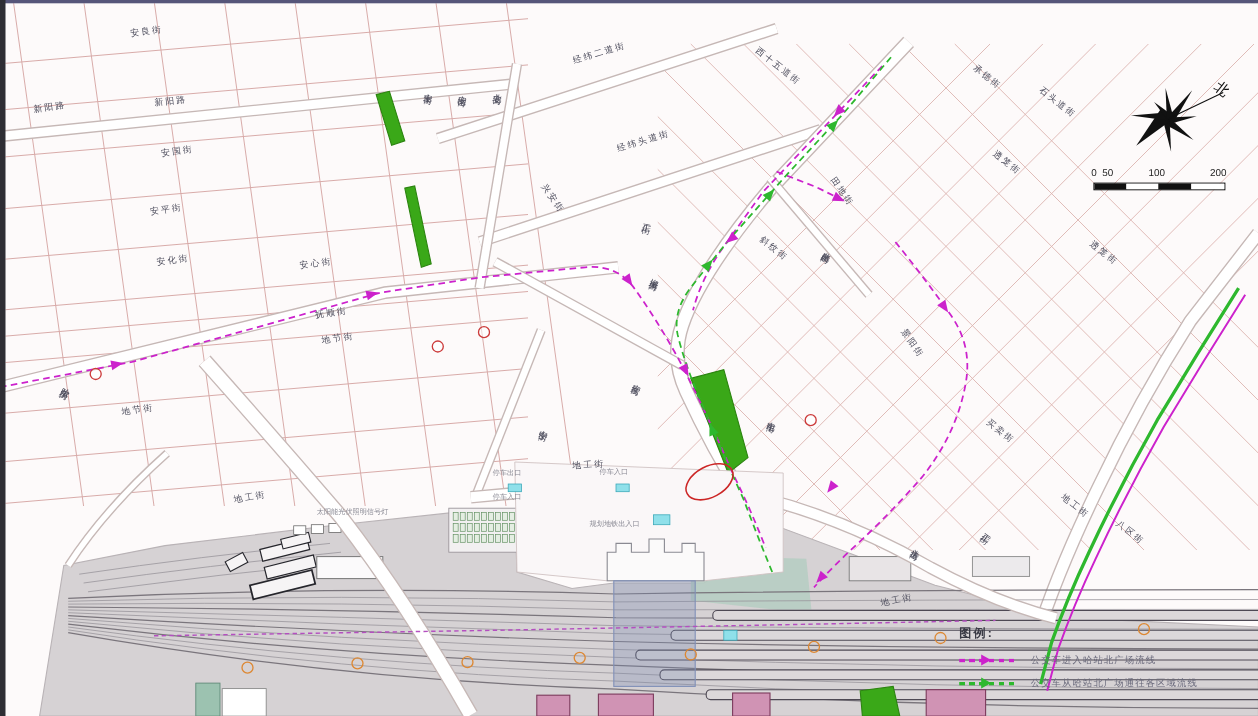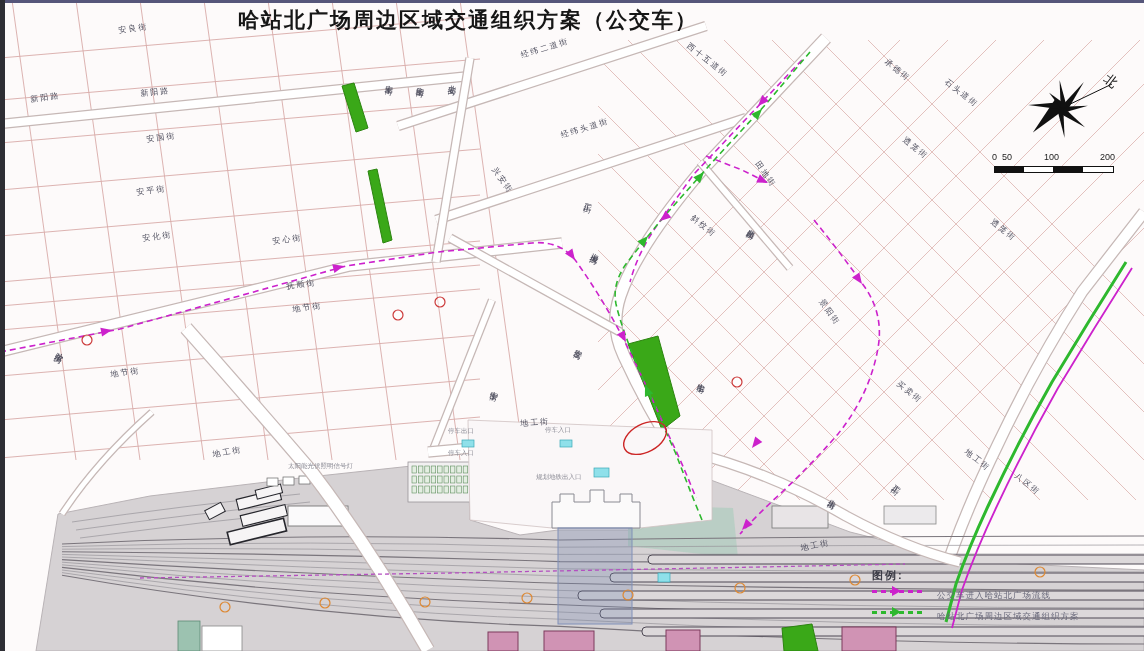--- a/index.html
+++ b/index.html
@@ -9,21 +9,21 @@
   #topline{position:absolute;left:0;top:0;width:1144px;height:3px;background:#56567a}
   #leftline{position:absolute;left:0;top:0;width:5px;height:651px;background:#2e2e34}
   #title{position:absolute;left:238px;top:6px;font-size:21px;font-weight:600;color:#161616;
          letter-spacing:2px;white-space:nowrap}
   .slabel{position:absolute;font-size:8px;color:#4a4a5a;white-space:nowrap;letter-spacing:2px;
           transform-origin:left top;line-height:1}
   .slabel.v{writing-mode:vertical-rl;letter-spacing:1px}
   .poi{position:absolute;font-size:6.5px;color:#8a8a94;white-space:nowrap;letter-spacing:0;line-height:1}
   #legend{position:absolute;left:872px;top:568px;width:270px}
   .lg-title{font-size:11px;font-weight:700;color:#3a3a45;letter-spacing:2px;margin-bottom:7px}
-  .lg-row{display:flex;height:21px;gap:11px}
+  .lg-row{display:flex;align-items:center;height:21px;gap:11px}
   .lg-swatch{position:relative;width:54px;height:3px;flex:0 0 54px;
              background:repeating-linear-gradient(90deg,var(--c) 0 5px,transparent 5px 9px)}
   .lg-swatch:after{content:"";position:absolute;left:20px;top:-4px;width:0;height:0;
              border-left:9px solid var(--c);border-top:5px solid transparent;border-bottom:5px solid transparent}
   .lg-label{font-size:8.5px;color:#68687a;letter-spacing:1px;white-space:nowrap}
   #scalebar{position:absolute;left:994px;top:152px;width:130px}
   .sb-labels{position:relative;height:12px;font-size:9px;color:#222}
   .sb-labels span{position:absolute;top:0}
   .sb-bar{display:flex;width:118px;height:5px;border:1px solid #111;margin-top:2px}
   .sb-bar div{height:100%}
@@ -283,21 +283,20 @@
         <path d="M1028.1293802648806,105.03670474657963 L1062.522934456486,102.02283181144952 L1061.8692663858785,109.49429204713762 Z" fill="#111"></path>
         <path d="M1049.1442478062693,92.67911113762044 L1065.8302222155949,104.7860619515673 L1061.0424444461012,108.80348451210817 Z" fill="#111"></path>
         <path d="M1059.5596392030657,80.10654845343112 L1066.9809734904588,107.56422128626171 L1060.7547566273854,108.10894467843457 Z" fill="#111"></path>
         <line x1="1062" y1="108" x2="1112" y2="84" stroke="#111" stroke-width="1"></line>
       </g>
   </svg>
 
   <div id="topline"></div>
   <div id="leftline"></div>
 
-  <div id="title">哈站北广场周边区域交通组织方案（公交车）</div>
 
   <div id="labels">
       <div class="slabel" style="left: 118px; top: 27px; transform: rotate(-8deg);">安良街</div>
       <div class="slabel" style="left: 30px; top: 96px; transform: rotate(-8deg);">新阳路</div>
       <div class="slabel" style="left: 140px; top: 90px; transform: rotate(-6deg);">新阳路</div>
       <div class="slabel" style="left: 146px; top: 136px; transform: rotate(-8deg);">安国街</div>
       <div class="slabel" style="left: 136px; top: 189px; transform: rotate(-8deg);">安平街</div>
       <div class="slabel" style="left: 142px; top: 235px; transform: rotate(-8deg);">安化街</div>
       <div class="slabel" style="left: 272px; top: 238px; transform: rotate(-8deg);">安心街</div>
       <div class="slabel" style="left: 286px; top: 283px; transform: rotate(-8deg);">抚顺街</div>
@@ -357,16 +356,16 @@
   </div>
 
   <div id="legend">
     <div class="lg-title">图例:</div>
     <div class="lg-row">
       <span class="lg-swatch" id="lg-sw-0" style="--c: #cc22cc;"></span>
       <span class="lg-label">公交车进入哈站北广场流线</span>
     </div>
     <div class="lg-row">
       <span class="lg-swatch" id="lg-sw-1" style="--c: #2eb82e;"></span>
-      <span class="lg-label">哈站北广场周边区域交通组织方案</span>
+      <span class="lg-label">公交车从哈站北广场通往各区域流线</span>
     </div>
   </div>
 </div>
 
 </body></html>

